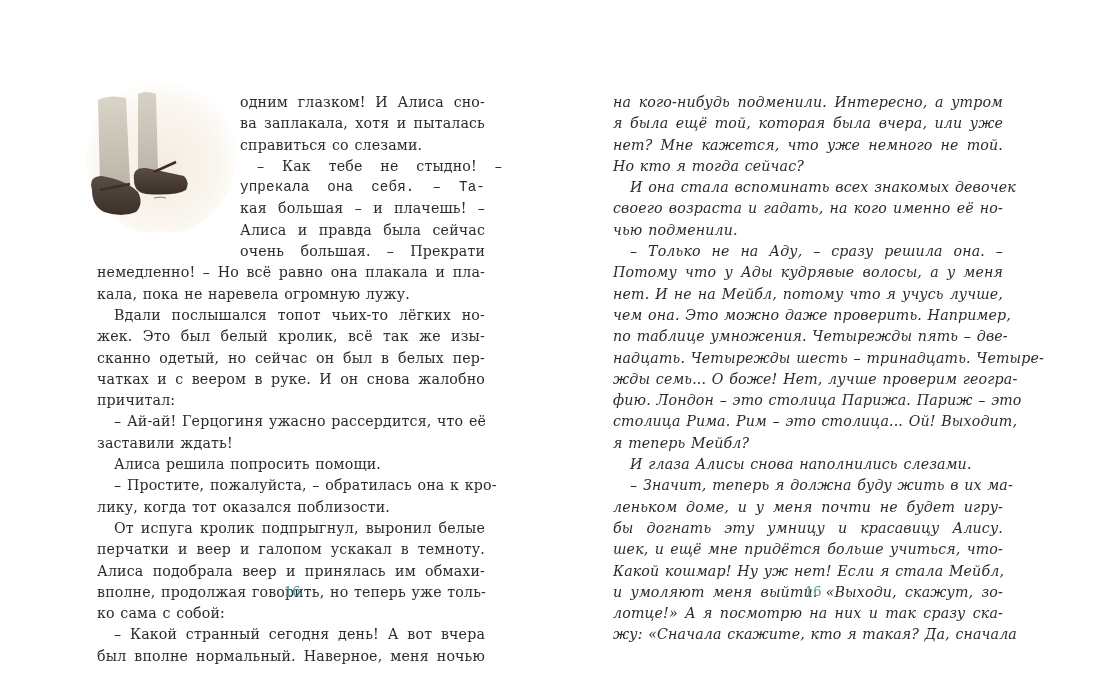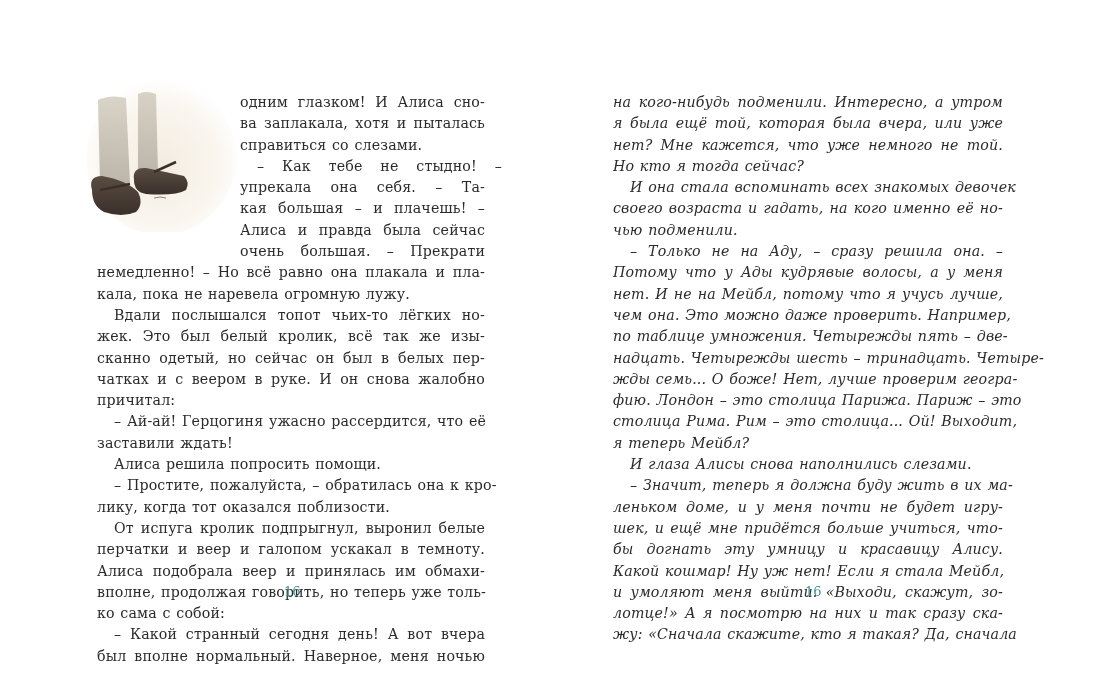--- a/index.html
+++ b/index.html
@@ -64,21 +64,21 @@
       <path d="M6 118 Q2 104 16 104 Q40 108 52 120 Q58 132 50 140 Q36 146 18 140 Q6 134 6 118 Z" fill="url(#shoe)"></path>
       <path d="M14 118 L44 112" stroke="#3a302a" stroke-width="2.5" fill="none"></path>
       <path d="M68 126 q6 -2 12 0" stroke="#6a6258" stroke-width="0.8" fill="none"></path>
     </svg>
   </div>
   <div class="col" id="left-col">
       <div class="line wrap" style="width: 245px;">одним глазком! И Алиса сно-</div>
       <div class="line wrap" style="width: 245px;">ва заплакала, хотя и пыталась</div>
       <div class="line last wrap" style="width: 245px;">справиться со слезами.</div>
       <div class="line indent wrap" style="width: 245px;">– Как тебе не стыдно! –</div>
-      <div class="line wrap" style="width: 245px;">упрекала она себя. – Та-</div>
+      <div class="line wrap" style="width: 245px; font-family: Liberation Mono, monospace;">упрекала она себя. – Та-</div>
       <div class="line wrap" style="width: 245px;">кая большая – и плачешь! –</div>
       <div class="line wrap" style="width: 245px;">Алиса и правда была сейчас</div>
       <div class="line wrap" style="width: 245px;">очень большая. – Прекрати</div>
       <div class="line">немедленно! – Но всё равно она плакала и пла-</div>
       <div class="line last">кала, пока не наревела огромную лужу.</div>
       <div class="line indent">Вдали послышался топот чьих-то лёгких но-</div>
       <div class="line">жек. Это был белый кролик, всё так же изы-</div>
       <div class="line">сканно одетый, но сейчас он был в белых пер-</div>
       <div class="line">чатках и с веером в руке. И он снова жалобно</div>
       <div class="line last">причитал:</div>
@@ -113,21 +113,21 @@
       <div class="line">чем она. Это можно даже проверить. Например,</div>
       <div class="line">по таблице умножения. Четырежды пять – две-</div>
       <div class="line">надцать. Четырежды шесть – тринадцать. Четыре-</div>
       <div class="line">жды семь... О боже! Нет, лучше проверим геогра-</div>
       <div class="line">фию. Лондон – это столица Парижа. Париж – это</div>
       <div class="line">столица Рима. Рим – это столица... Ой! Выходит,</div>
       <div class="line last">я теперь Мейбл?</div>
       <div class="line last indent">И глаза Алисы снова наполнились слезами.</div>
       <div class="line indent">– Значит, теперь я должна буду жить в их ма-</div>
       <div class="line">леньком доме, и у меня почти не будет игру-</div>
+      <div class="line">бы догнать эту умницу и красавицу Алису.</div>
       <div class="line">шек, и ещё мне придётся больше учиться, что-</div>
-      <div class="line">бы догнать эту умницу и красавицу Алису.</div>
       <div class="line">Какой кошмар! Ну уж нет! Если я стала Мейбл,</div>
       <div class="line">и умоляют меня выйти. «Выходи, скажут, зо-</div>
       <div class="line">лотце!» А я посмотрю на них и так сразу ска-</div>
       <div class="line">жу: «Сначала скажите, кто я такая? Да, сначала</div>
     </div>
   <div class="pagenum">16</div>
 </div>
 
 </body></html>

